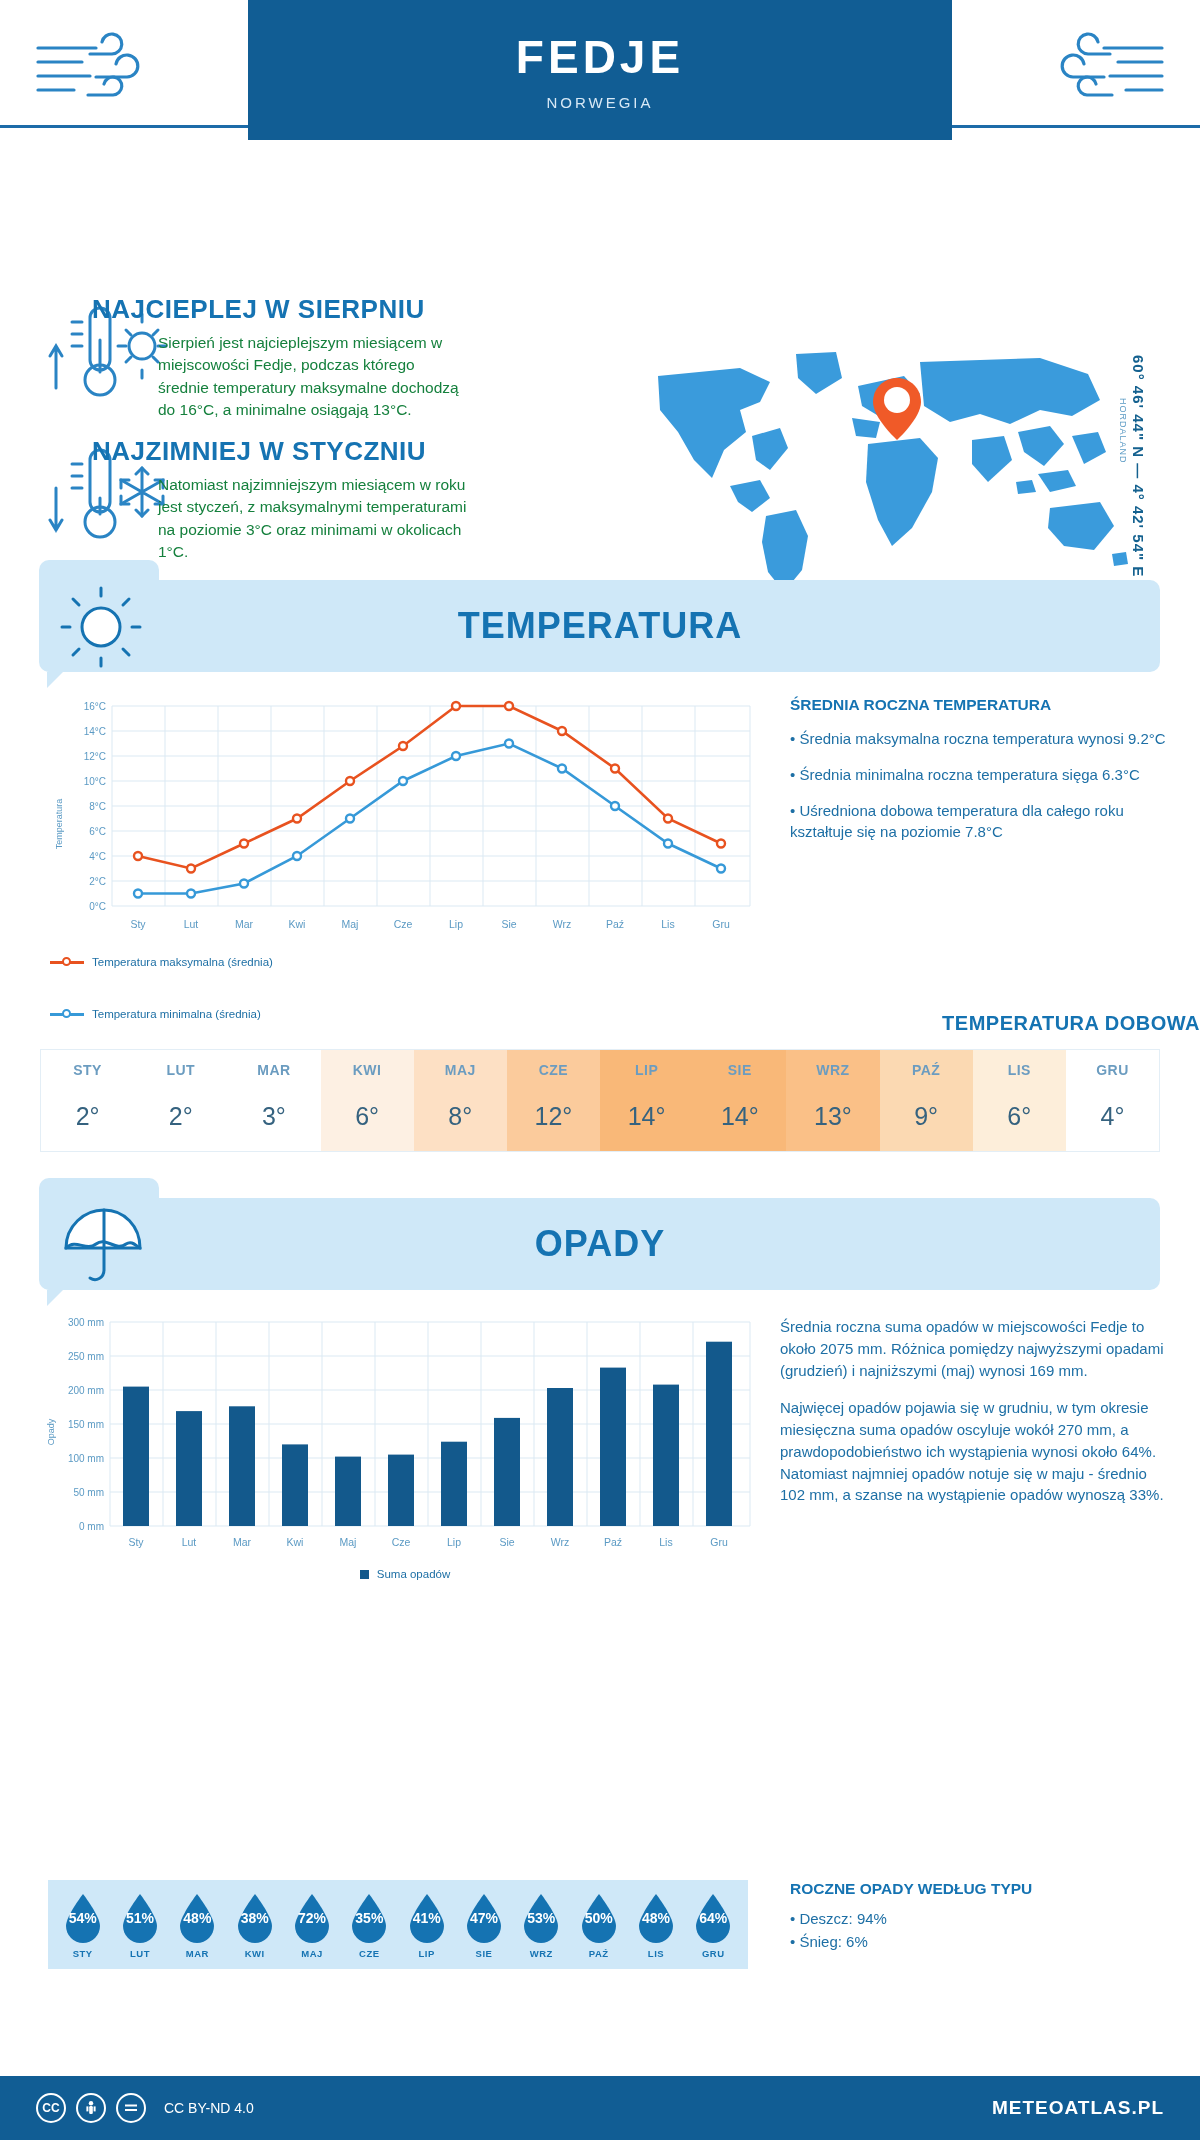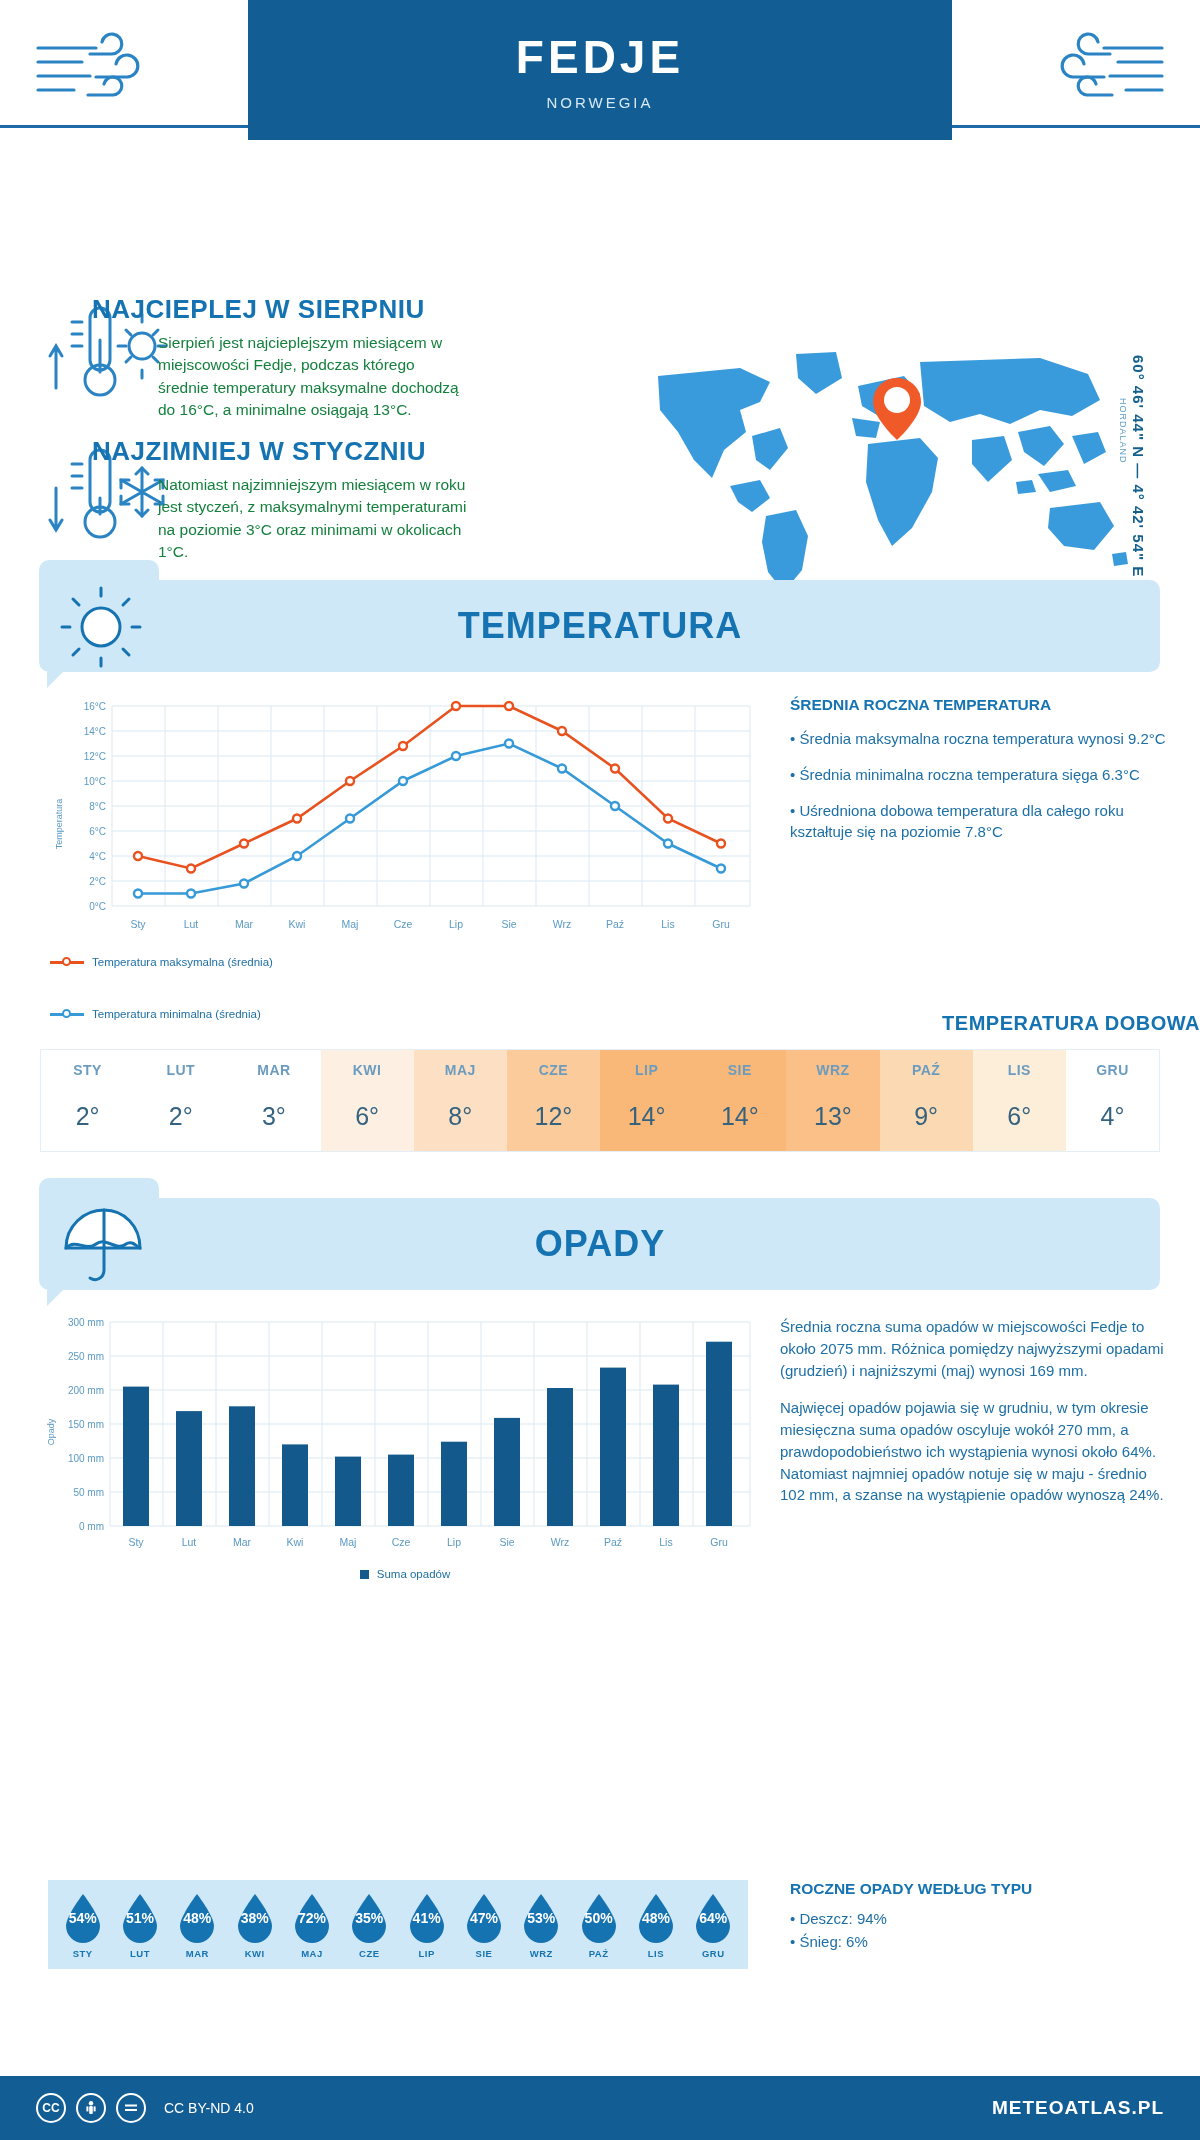--- a/index.html
+++ b/index.html
@@ -120,21 +120,21 @@
 
   .precip-legend { display:flex; justify-content:center; align-items:center; gap:8px; font-size:11.5px; color:#1d6fa5; margin-top:2px; }
   .legend-sq { width:9px; height:9px; background:#13598c; }
 
   
   .chance-box { position:absolute; left:48px; top:1880px; width:700px; }
   .chance-head {
     background:#1573b2; color:#fff; text-align:center; font-size:14px; font-weight:bold;
     padding:9px 0; letter-spacing:.5px;
   }
-  .chance-body { background:#cfe8f8; padding:12px 6px 10px 6px; display:flex; }
+  .chance-body { background:#cfe8f8; padding:12px 6px 10px 6px; display:flex;justify-content:center; }
   .chance-col { flex:1; display:flex; flex-direction:column; align-items:center; }
   .drop { position:relative; width:46px; height:52px; }
   .drop span {
     position:absolute; left:0; right:0; top:18px; text-align:center;
     font-size:14px; font-weight:bold; color:#ffffff;
   }
   .chance-m { font-size:9.5px; font-weight:bold; color:#1573b2; margin-top:4px; letter-spacing:.5px; }
 
   .types-box { position:absolute; left:790px; top:1880px; width:380px; }
   .types-box h3 { font-size:15.5px; font-weight:bold; color:#1573b2; margin:0 0 12px 0; }
@@ -534,21 +534,21 @@
         </g>
       </svg>
       <div class="precip-legend">
         <span class="legend-sq"></span>
         <span>Suma opadów</span>
       </div>
     </div>
 
     <div class="precip-text">
       <p>Średnia roczna suma opadów w miejscowości Fedje to około 2075 mm. Różnica pomiędzy najwyższymi opadami (grudzień) i najniższymi (maj) wynosi 169 mm.</p>
-      <p>Najwięcej opadów pojawia się w grudniu, w tym okresie miesięczna suma opadów oscyluje wokół 270 mm, a prawdopodobieństwo ich wystąpienia wynosi około 64%. Natomiast najmniej opadów notuje się w maju - średnio 102 mm, a szanse na wystąpienie opadów wynoszą 24%.</p>
+      <p>Najwięcej opadów pojawia się w grudniu, w tym okresie miesięczna suma opadów oscyluje wokół 270 mm, a prawdopodobieństwo ich wystąpienia wynosi około 64%. Natomiast najmniej opadów notuje się w maju - średnio 102 mm, a szanse na wystąpienie opadów wynoszą 33%.</p>
     </div>
   </div>
 
   <div class="chance-box">
     <div class="chance-body">
 
       <div class="chance-col">
         <div class="drop">
           <svg width="46" height="52" viewBox="0 0 46 52">
               <path d="M23 2 C23 2 6 24 6 34 A17 17 0 0 0 40 34 C40 24 23 2 23 2 Z" fill="#1573b2"></path>

